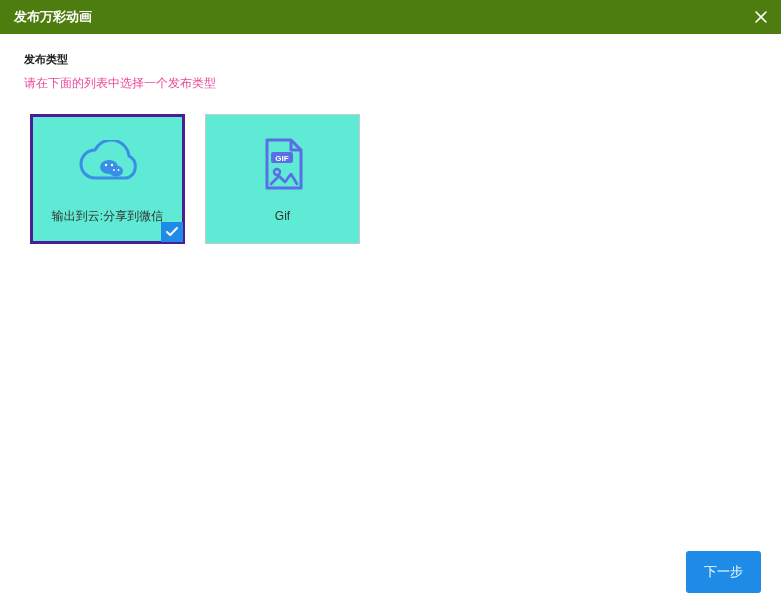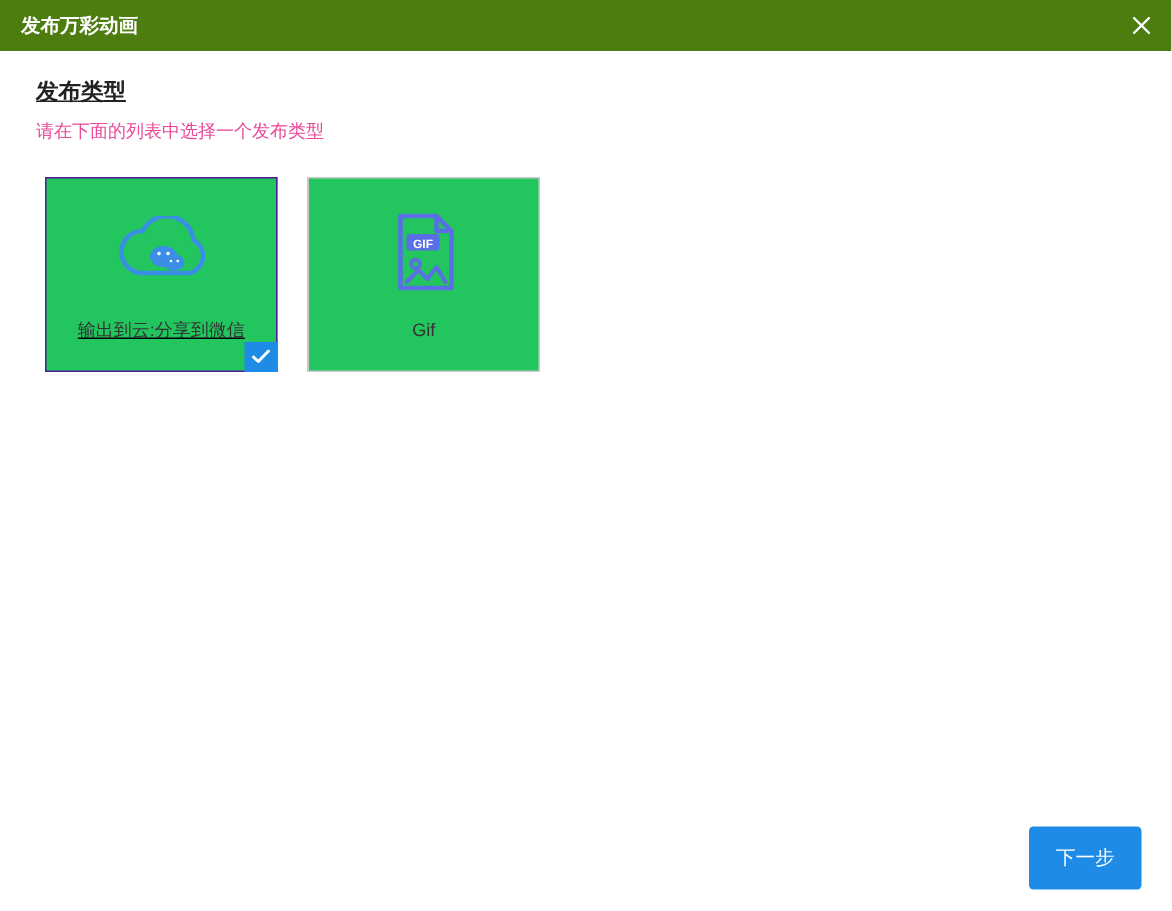--- a/index.html
+++ b/index.html
@@ -31,24 +31,23 @@
     align-items: center;
     justify-content: center;
     cursor: pointer;
   }
   .titlebar .close svg { display: block; }
 
   .content {
     padding: 18px 24px 0 24px;
   }
   .section-title {
-    font-size: 15px;
+    font-size: 11px;
     font-weight: bold;
     color: #222;
-    text-decoration: underline;
   }
   .hint {
     font-size: 12px;
     color: #ec4899;
     margin-top: 8px;
   }
   .cards {
     display: flex;
     gap: 20px;
     margin-top: 22px;
@@ -57,25 +56,24 @@
   .card {
     width: 155px;
     height: 130px;
     border: 1px solid #c9c9c9;
     position: relative;
     display: flex;
     flex-direction: column;
     align-items: center;
     justify-content: center;
     cursor: pointer;
-    background: #22c55e;
+    background: #5eead4;
   }
   .card.selected {
-    border: 1px solid #4c1d95;
-    text-decoration: underline;
+    border: 3px solid #4c1d95;
   }
   .card .icon-wrap {
     height: 60px;
     display: flex;
     align-items: center;
     justify-content: center;
   }
   .card .label {
     font-size: 12px;
     color: #333;

